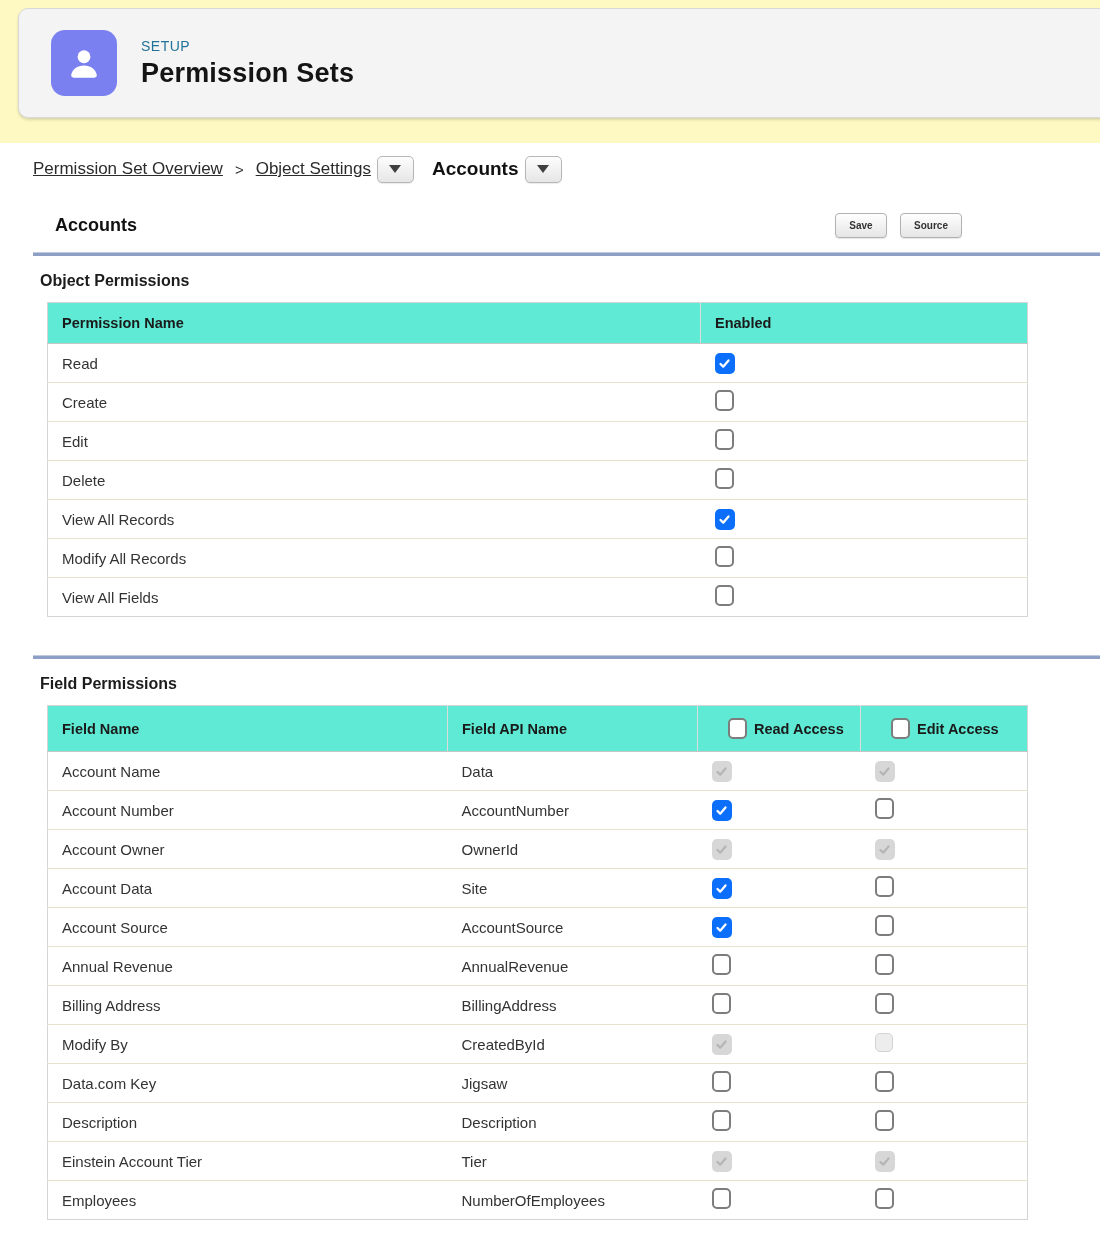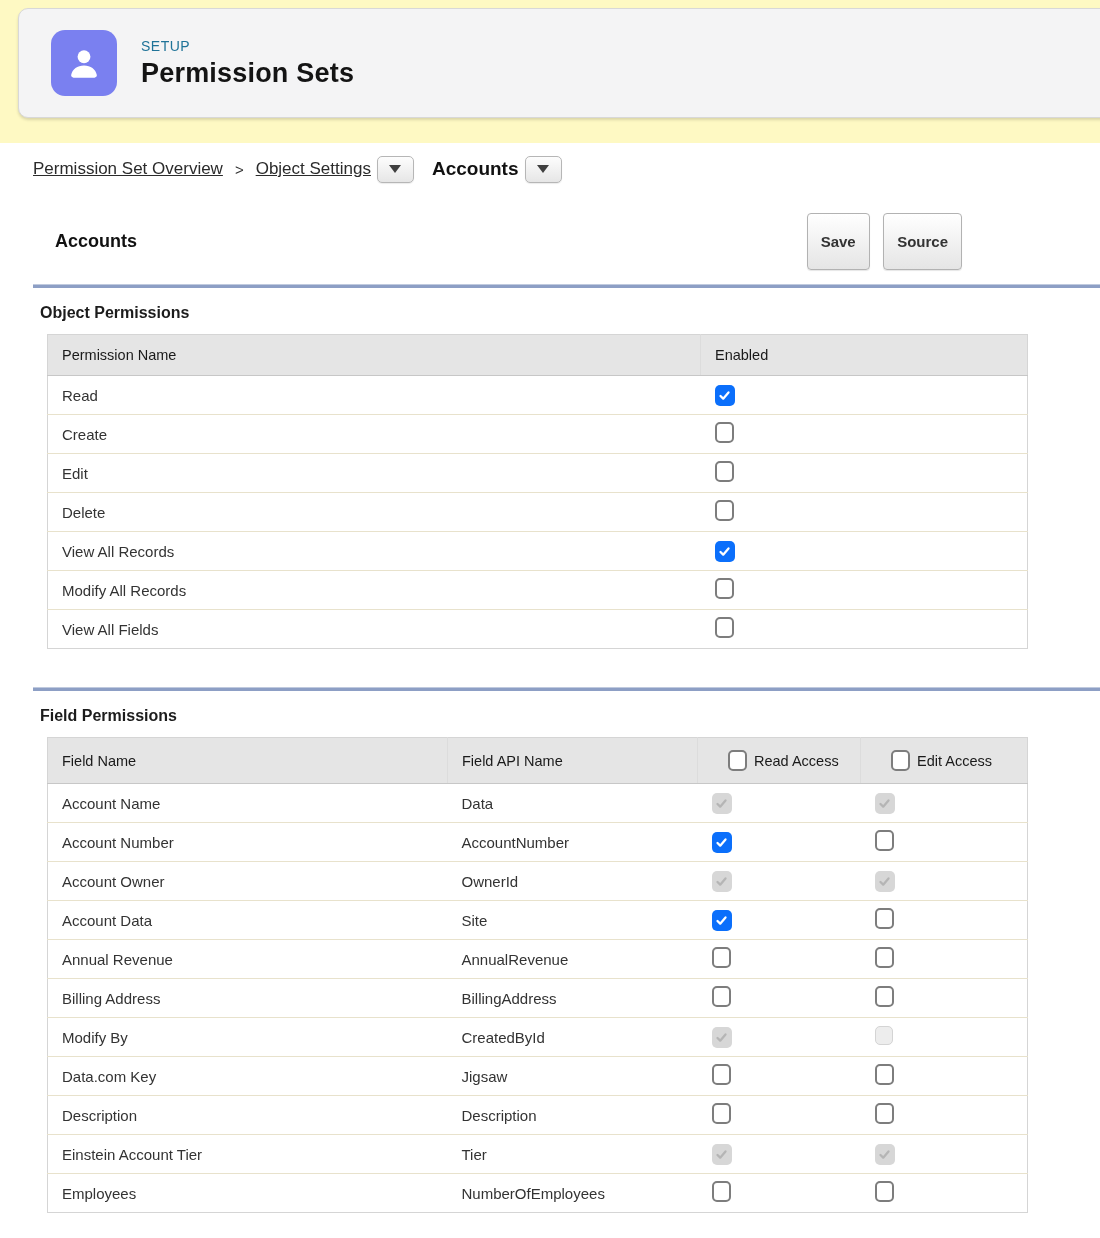--- a/index.html
+++ b/index.html
@@ -35,35 +35,35 @@
   }
   .dd-caret { width:0; height:0; border-left:6px solid transparent;
               border-right:6px solid transparent; border-top:8px solid #3f3f3f; }
 
   
   .heading-row { display:flex; align-items:center; justify-content:space-between;
                  padding:28px 138px 14px 55px; }
   .section-title { font-size:18px; font-weight:700; color:#111; }
   .btn {
     background:linear-gradient(#ffffff,#e5e5e5); border:1px solid #b2b2b2; border-radius:4px;
-    font-family:"Liberation Sans", sans-serif; font-weight:700; font-size:15px; color:#333;
-    padding:19px 13px; margin-left:9px; cursor:pointer; box-shadow:0 1px 1px rgba(0,0,0,.1);
+    font-family:"Liberation Sans", sans-serif; font-weight:700; font-size:10px; color:#333;
+    padding:6px 13px; margin-left:9px; cursor:pointer; box-shadow:0 1px 1px rgba(0,0,0,.1);
   }
 
   
   .divider { height:4px; background:#8d9fc5; border-top:1px solid #c0cade;
              margin-left:33px; }
   .perm-section-label { font-size:16px; font-weight:700; color:#1c1c1c;
                         padding:16px 0 12px 40px; }
 
   
   .perm-table { border-collapse:collapse; margin-left:47px; width:980px;
                 border:1px solid #d5d5d5; table-layout:fixed; }
   .perm-table thead th {
-    background:#e5e5e5; text-align:left; font-size:14.5px; font-weight:400; color:#1a1a1a;
+    background:#5eead4; text-align:left; font-size:14.5px; font-weight:700; color:#1a1a1a;
     padding:12px 10px 12px 14px; border-bottom:1px solid #c7c7c7;
     border-right:1px solid #dcdcdc;
   }
   .perm-table thead th:last-child { border-right:none; }
   .perm-table tbody td { background:#fff; font-size:15px; color:#333;
     padding:0 10px 0 14px; height:39px; border-bottom:1px solid #e8e2cc; }
   .perm-table tbody tr:last-child td { border-bottom:none; }
   .th-check { display:flex; align-items:center; gap:7px;padding-left:16px; }
 
   
@@ -239,20 +239,30 @@
       <td>Account Data</td>
       <td>Site</td>
       <td><span class="cb cb-checked">
             <svg viewBox="0 0 12 12">
          <path d="M2.3 6.4 L4.8 8.9 L9.7 3.2" fill="none" stroke="#ffffff" stroke-width="2.1" stroke-linecap="round" stroke-linejoin="round"></path>
             </svg>
           </span></td>
       <td><span class="cb cb-unchecked"></span></td>
     </tr>
     <tr>
+      <td>Account Source</td>
+      <td>AccountSource</td>
+      <td><span class="cb cb-checked">
+            <svg viewBox="0 0 12 12">
+         <path d="M2.3 6.4 L4.8 8.9 L9.7 3.2" fill="none" stroke="#ffffff" stroke-width="2.1" stroke-linecap="round" stroke-linejoin="round"></path>
+            </svg>
+          </span></td>
+      <td><span class="cb cb-unchecked"></span></td>
+    </tr>
+    <tr>
       <td>Annual Revenue</td>
       <td>AnnualRevenue</td>
       <td><span class="cb cb-unchecked"></span></td>
       <td><span class="cb cb-unchecked"></span></td>
     </tr>
     <tr>
       <td>Billing Address</td>
       <td>BillingAddress</td>
       <td><span class="cb cb-unchecked"></span></td>
       <td><span class="cb cb-unchecked"></span></td>

